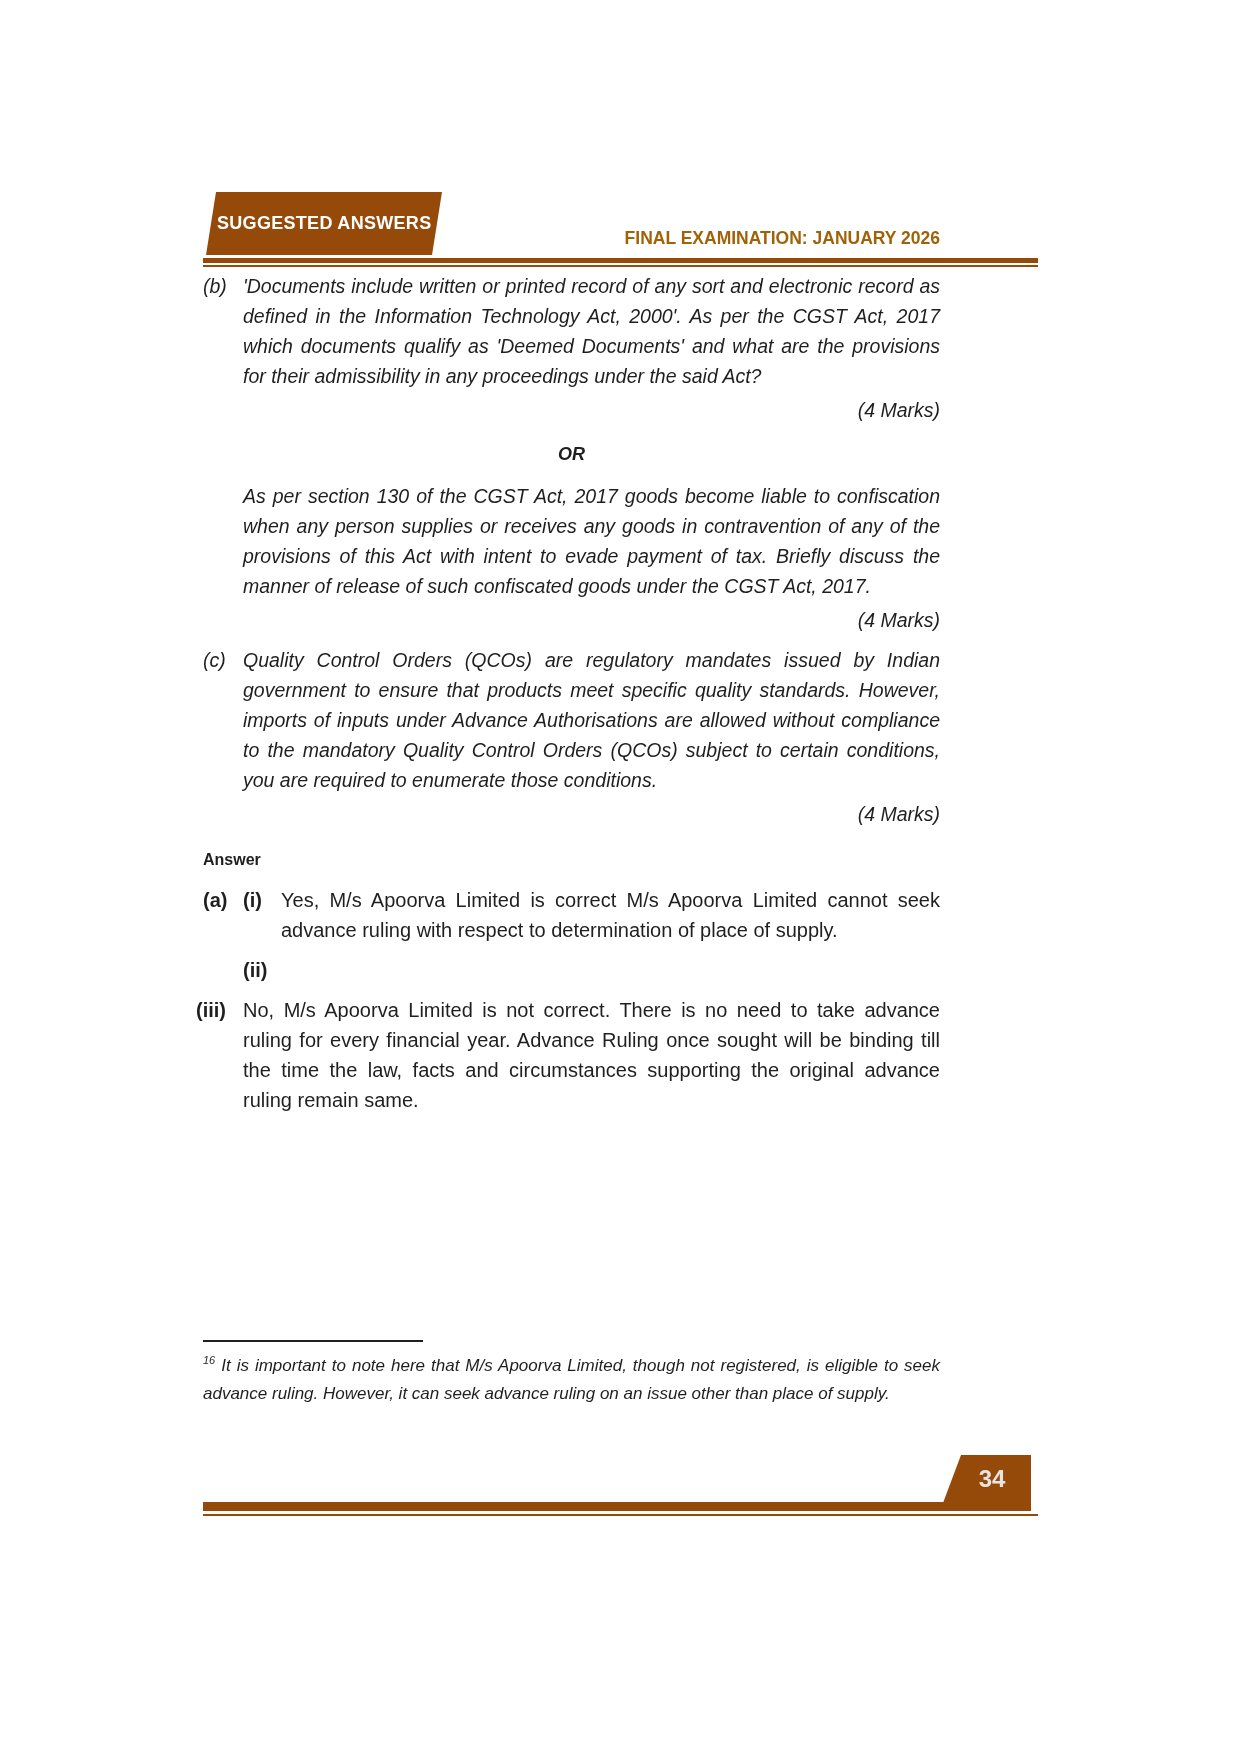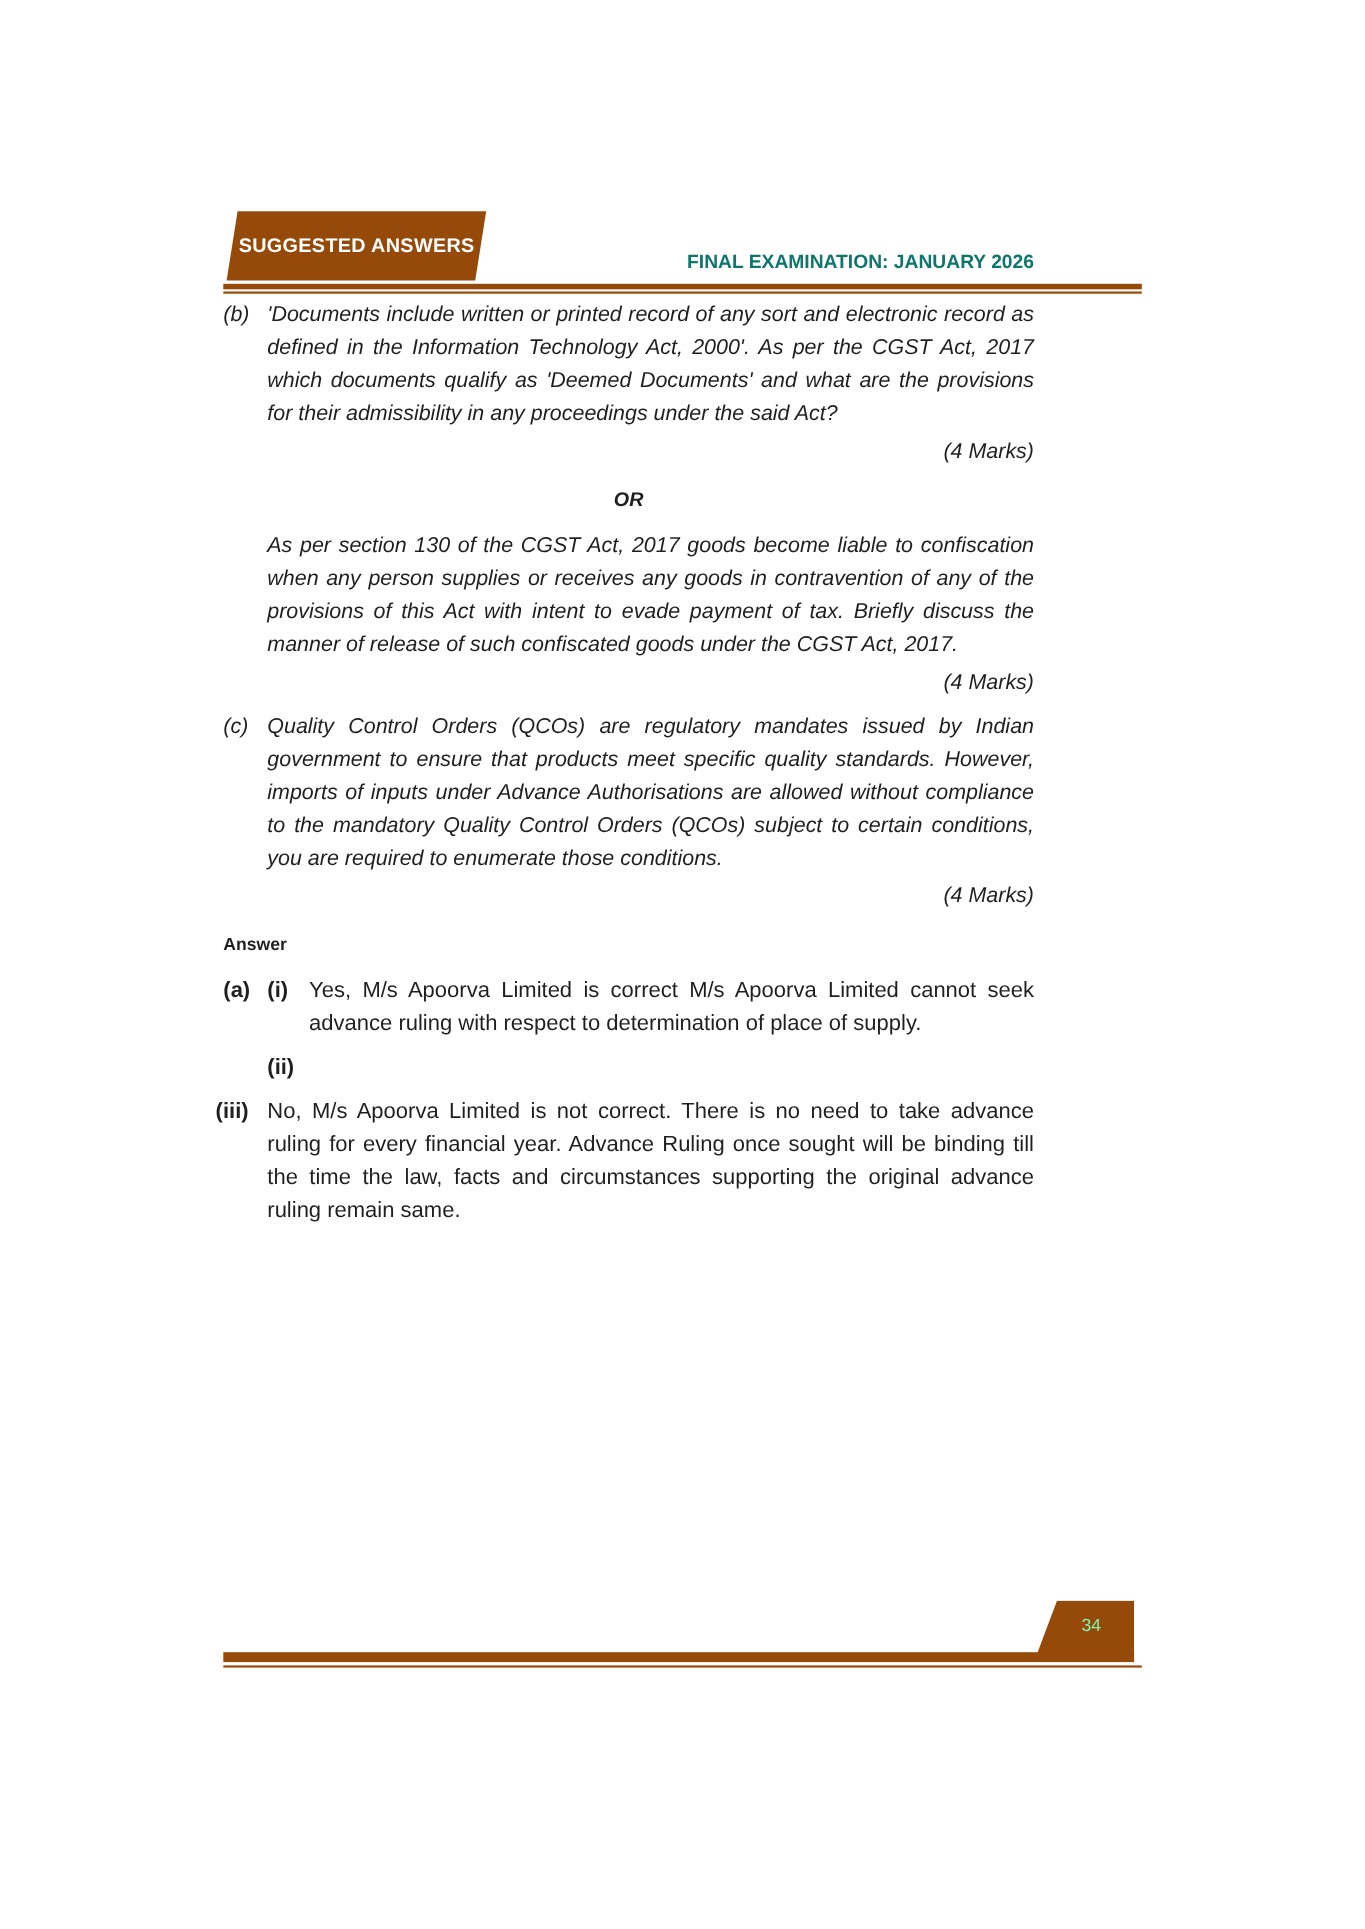--- a/index.html
+++ b/index.html
@@ -18,21 +18,21 @@
     background:#964A0A;transform:skewX(-9deg);
     display:flex;align-items:center;justify-content:center;
   }
   .badge-label{
     transform:skewX(9deg);
     color:#ffffff;font-weight:bold;font-size:18px;letter-spacing:.3px;
     white-space:nowrap;
   }
   .exam-title{
     position:absolute;right:98px;bottom:6px;
-    color:#0f766e;font-weight:bold;font-size:17.5px;white-space:nowrap;
+    color:#a16207;font-weight:bold;font-size:17.5px;white-space:nowrap;
   }
   .header-rule-thick{position:absolute;top:258px;left:203px;width:835px;height:5px;background:#964A0A;}
   .header-rule-thin{position:absolute;top:265px;left:203px;width:835px;height:2px;background:#964A0A;}
 
   
   .main{position:absolute;top:271px;left:203px;width:737px;}
   .q-row{display:flex;font-style:italic;font-size:19.5px;line-height:30px;}
   .q-label{flex:0 0 40px;}
   .q-text{flex:1;text-align:justify;}
   .marks{
@@ -64,21 +64,21 @@
   }
   .footnote-text sup{font-size:11px;line-height:0;vertical-align:super;}
 
   
   .page-num-tab{
     position:absolute;top:1455px;left:943px;width:88px;height:48px;
     background:#964A0A;
     clip-path:polygon(18px 0,100% 0,100% 100%,0 100%);
     display:flex;align-items:center;justify-content:center;
   }
-  .page-num{color:#86efac;font-weight:normal;font-size:16px;padding-left:10px;}
+  .page-num{color:#e5e5e5;font-weight:bold;font-size:24px;padding-left:10px;}
   .footer-bar{position:absolute;top:1502px;left:203px;width:828px;height:9px;background:#964A0A;}
   .footer-rule-thin{position:absolute;top:1514px;left:203px;width:835px;height:2px;background:#964A0A;}
 </style>
 </head>
 <body>
 
 <div class="page">
 
   <div class="header">
     <div class="badge">
@@ -126,20 +126,24 @@
       <span class="ans-inner-label">(ii)</span>
     </div>
 
     <div class="ans-row-iii">
       <span class="ans-iii-label">(iii)</span>
       <span class="ans-text">No, M/s Apoorva Limited is not correct. There is no need to take advance ruling for every financial year. Advance Ruling once sought will be binding till the time the law, facts and circumstances supporting the original advance ruling remain same.</span>
     </div>
 
   </div>
 
+  <div class="footnote">
+    <div class="footnote-rule"></div>
+    <div class="footnote-text"><sup>16</sup><span> It is important to note here that M/s Apoorva Limited, though not registered, is eligible to seek advance ruling.  However, it can seek advance ruling on an issue other than place of supply.</span></div>
+  </div>
 
   <div class="page-num-tab">
     <span class="page-num">34</span>
   </div>
   <div class="footer-bar"></div>
   <div class="footer-rule-thin"></div>
 
 </div>
 
 </body></html>

